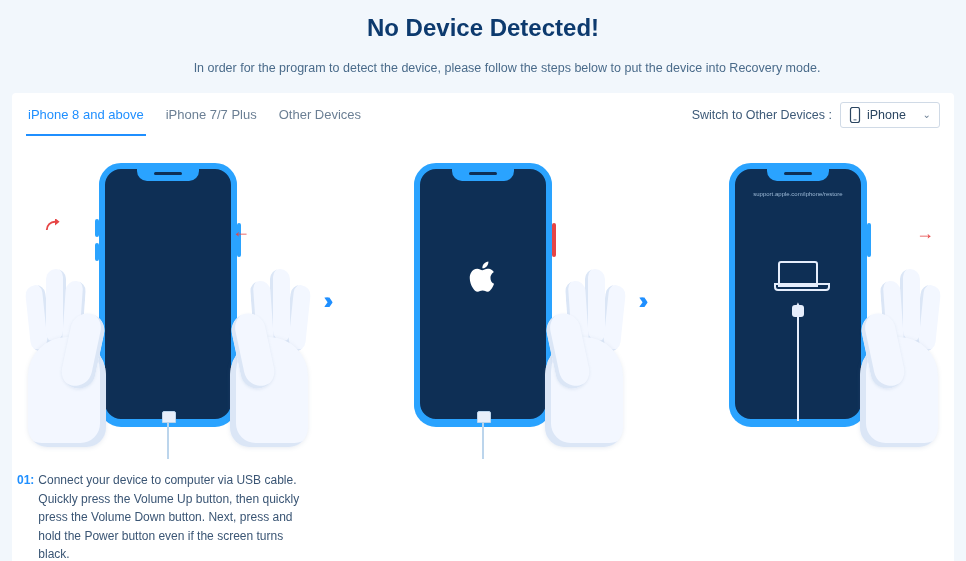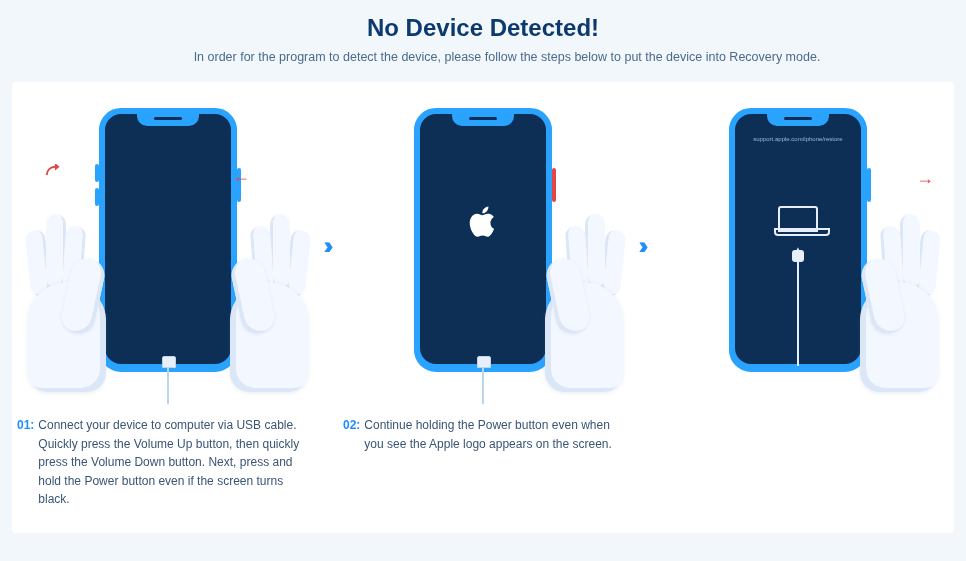--- a/index.html
+++ b/index.html
@@ -12,21 +12,21 @@
     color: #1a3a5c;
   }
   .header {
     text-align: center;
     padding: 14px 0 8px;
   }
   .title {
     font-size: 24px;
     font-weight: 700;
     color: #0d3a6e;
-    margin-bottom: 8px;
+    margin-bottom: 19px;
   }
   .subtitle {
     font-size: 12.5px;
     color: #4a6b8a;
     padding-left: 48px;
   }
   .card {
     background: #fff;
     margin: 10px 12px 12px;
     border-radius: 4px;
@@ -313,20 +313,37 @@
 </style>
 </head>
 <body>
 
 <div class="header">
   <div class="title">No Device Detected!</div>
   <div class="subtitle">In order for the program to detect the device, please follow the steps below to put the device into Recovery mode.</div>
 </div>
 
 <div class="card">
+  <div class="topbar">
+    <div class="tabs">
+      <div class="tab active">iPhone 8 and above</div>
+      <div class="tab">iPhone 7/7 Plus</div>
+      <div class="tab">Other Devices</div>
+    </div>
+    <div class="spacer"></div>
+    <div class="switch-label">Switch to Other Devices :</div>
+    <div class="select">
+      <svg width="12" height="16" viewBox="0 0 12 16">
+          <rect x="1.5" y="0.5" width="9" height="15" rx="2" fill="none" stroke="#2b4560" stroke-width="1.2"></rect>
+          <rect x="4.5" y="12.5" width="3" height="0.8" fill="#2b4560"></rect>
+        </svg>
+      <span>iPhone</span>
+      <span class="chev">⌄</span>
+    </div>
+  </div>
 
   <div class="steps">
 
     <div class="step step1">
       <div class="illus">
         <div class="phone">
           <div class="speaker"></div>
           <div class="side-btn left1"></div>
           <div class="side-btn left2"></div>
           <div class="side-btn right"></div>
@@ -376,24 +393,20 @@
           </span>
         </div>
         <div class="hand right">
           <div class="finger f1"></div>
             <div class="finger f2"></div>
             <div class="finger f3"></div>
           <div class="palm"></div>
             <div class="thumb"></div>
         </div>
       </div>
-      <div class="step-text">
-        <span class="step-num">02:</span>
-        <span>Continue holding the Power button even when you see the Apple logo appears on the screen.</span>
-      </div>
     </div>
 
     <div class="arrow-between">
       <span class="dbl-chev">››</span>
     </div>
 
     <div class="step">
       <div class="illus">
         <div class="phone">
           <div class="speaker"></div>

